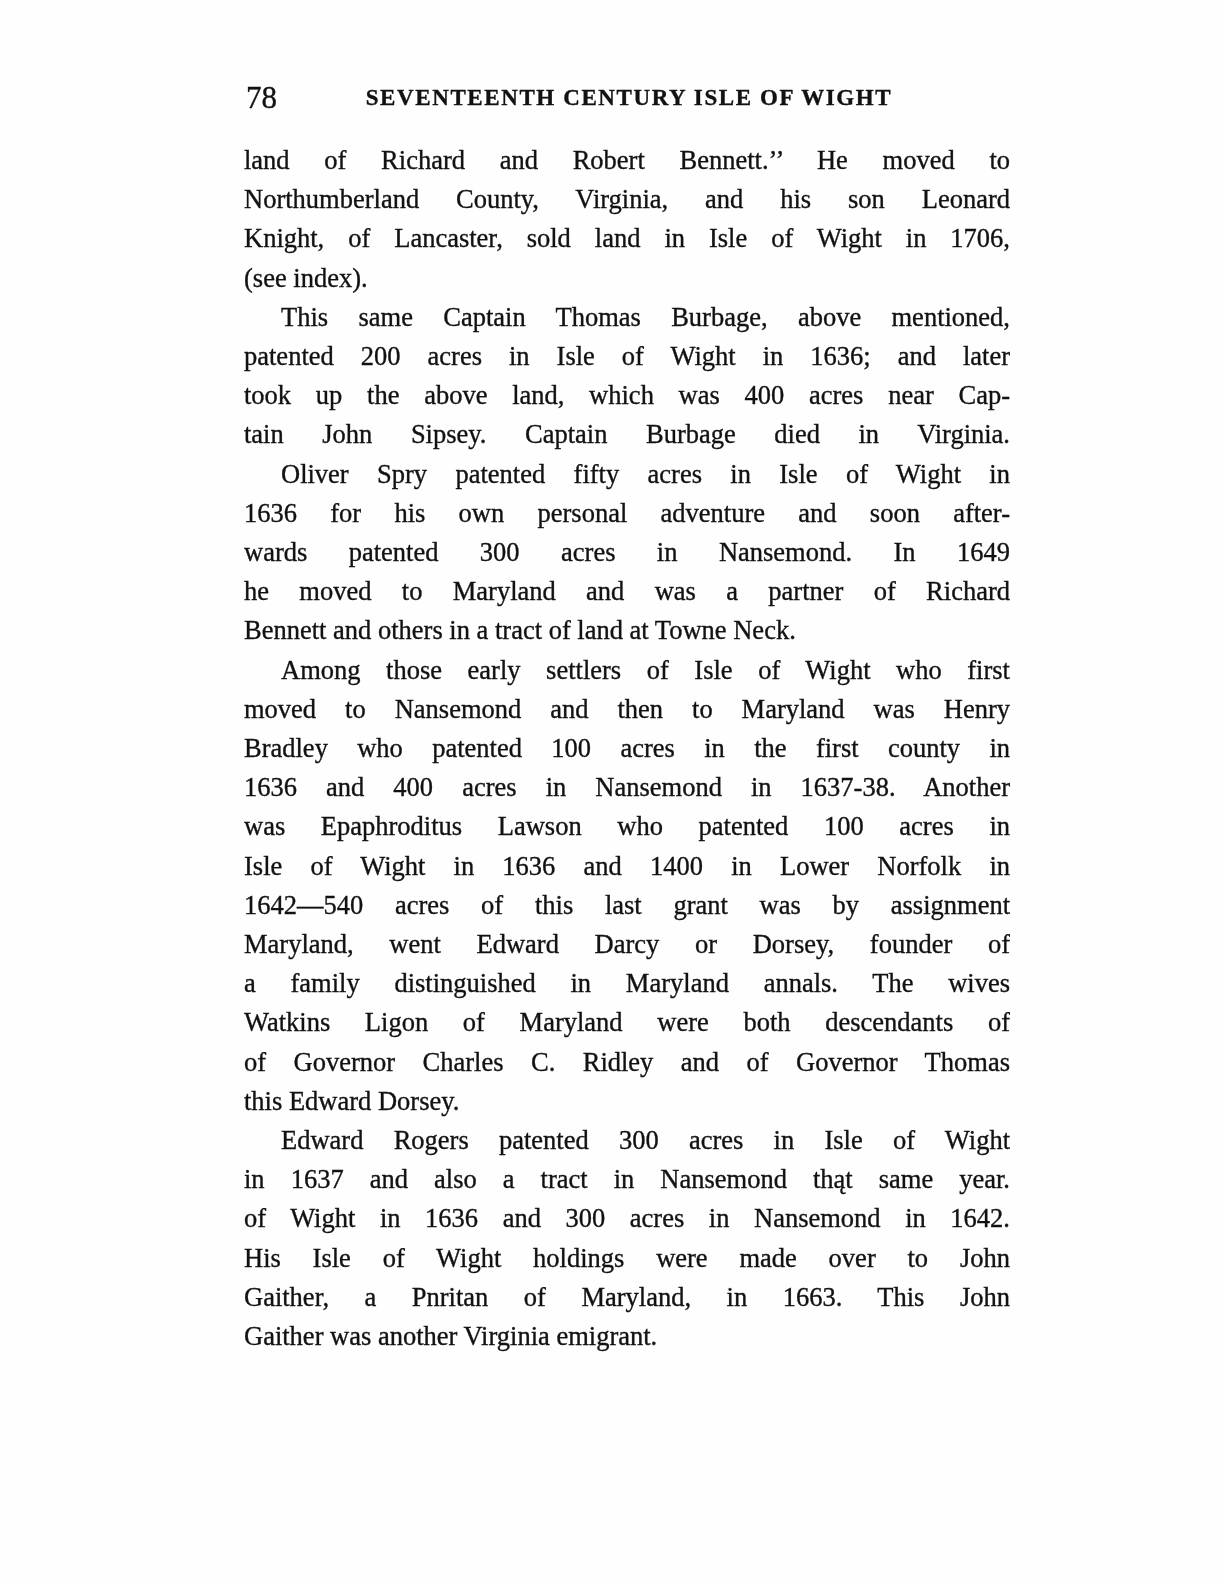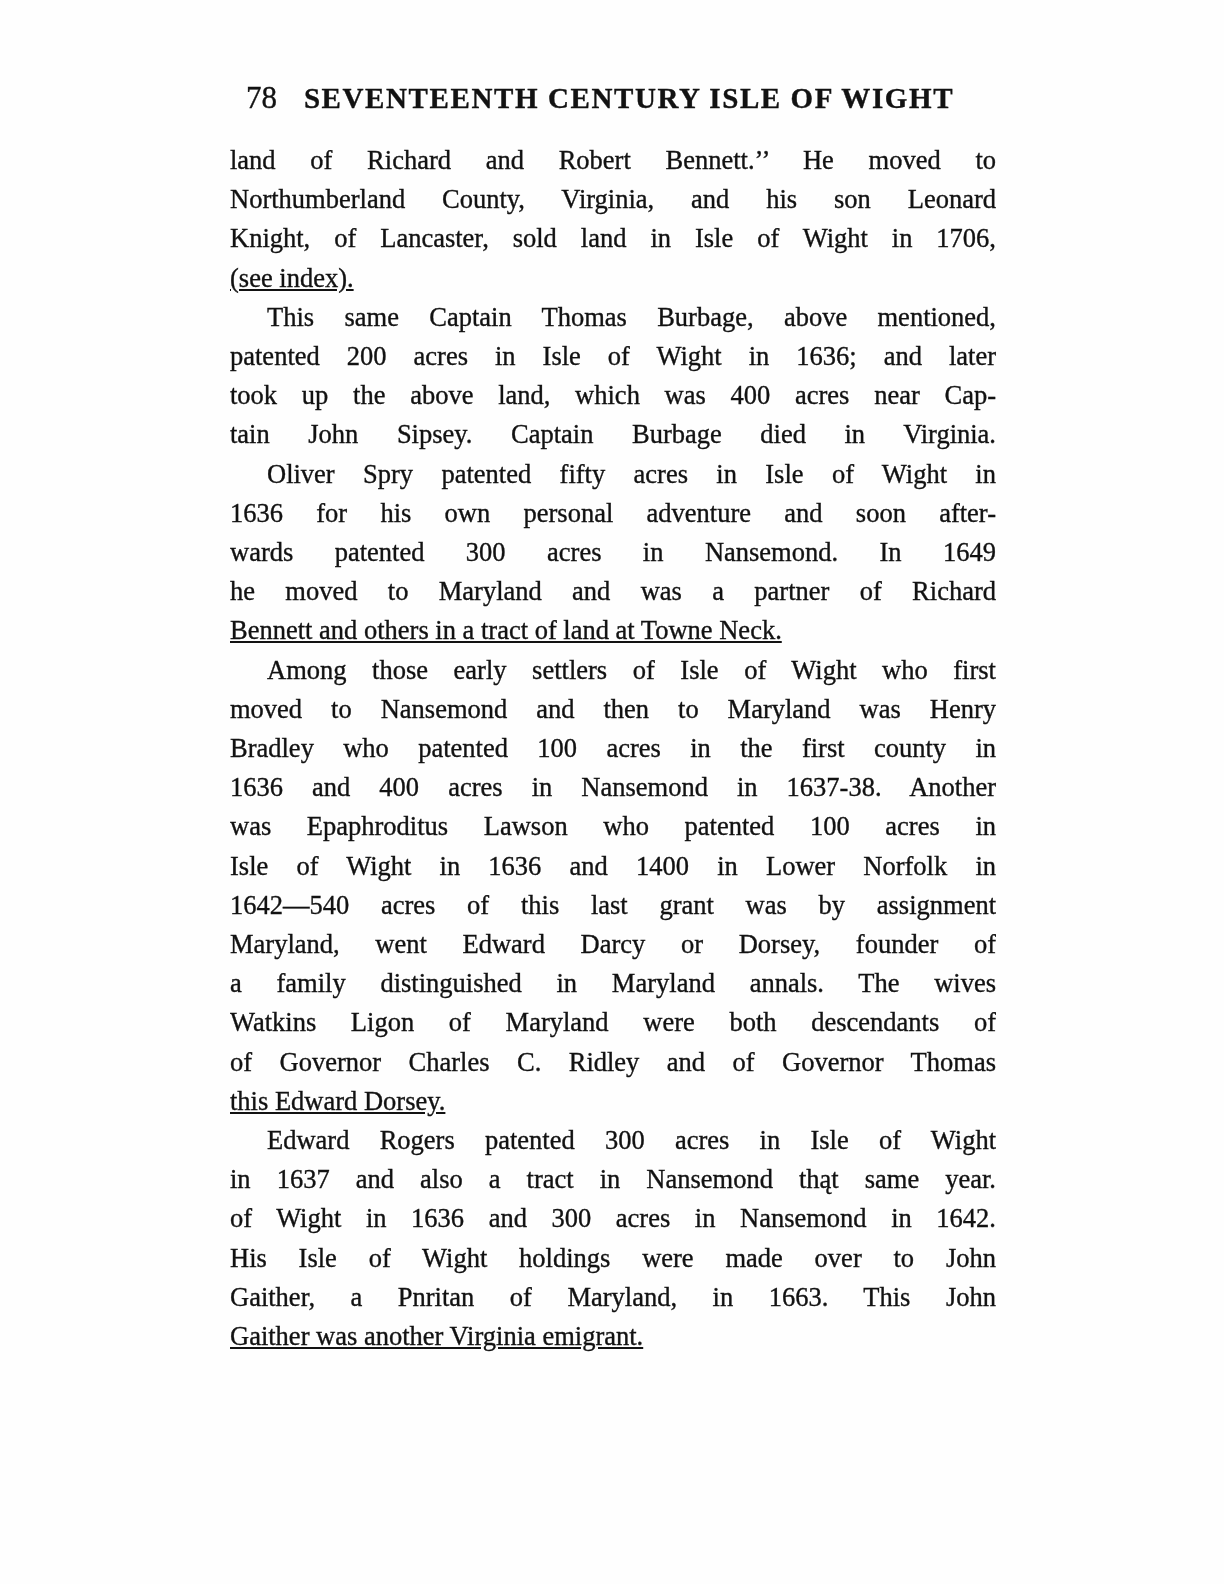--- a/index.html
+++ b/index.html
@@ -27,43 +27,43 @@
   }
   .page-number {
     position: absolute;
     left: 0;
     top: 1px;
     font-size: 31px;
     line-height: 30px;
   }
   .header-title {
     text-align: center;
-    font-size: 29px;
+    font-size: 23px;
     font-weight: bold;
     letter-spacing: 1.6px;
     line-height: 30px;
     padding-top: 1px;
     white-space: nowrap;
   }
   .body-text {
     position: absolute;
-    left: 230px;
+    left: 244px;
     top: 141px;
     width: 766px;
     font-size: 26.5px;
     line-height: 39.2px;
   }
   .paragraph { margin: 0; }
   .line {
     text-align: justify;
     text-align-last: justify;
     overflow: hidden;
     white-space: nowrap;
   }
-  .line.last { text-align-last: left; text-decoration: underline; }
+  .line.last { text-align-last: left; }
   .line.indent { text-indent: 37px; }
 </style>
 </head>
 <body>
 
 <div class="page-scan">
   <div class="running-header">
     <span class="page-number">78</span>
     <div class="header-title">SEVENTEENTH CENTURY ISLE OF WIGHT</div>
   </div>

